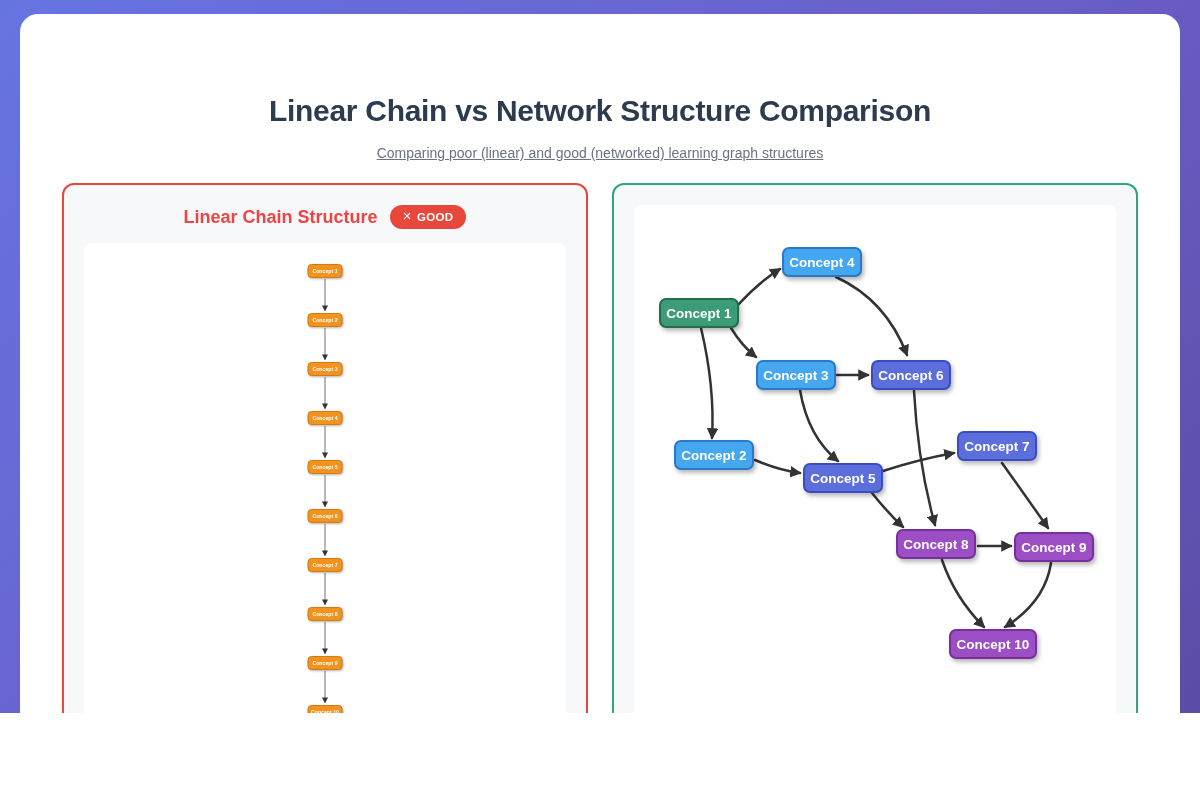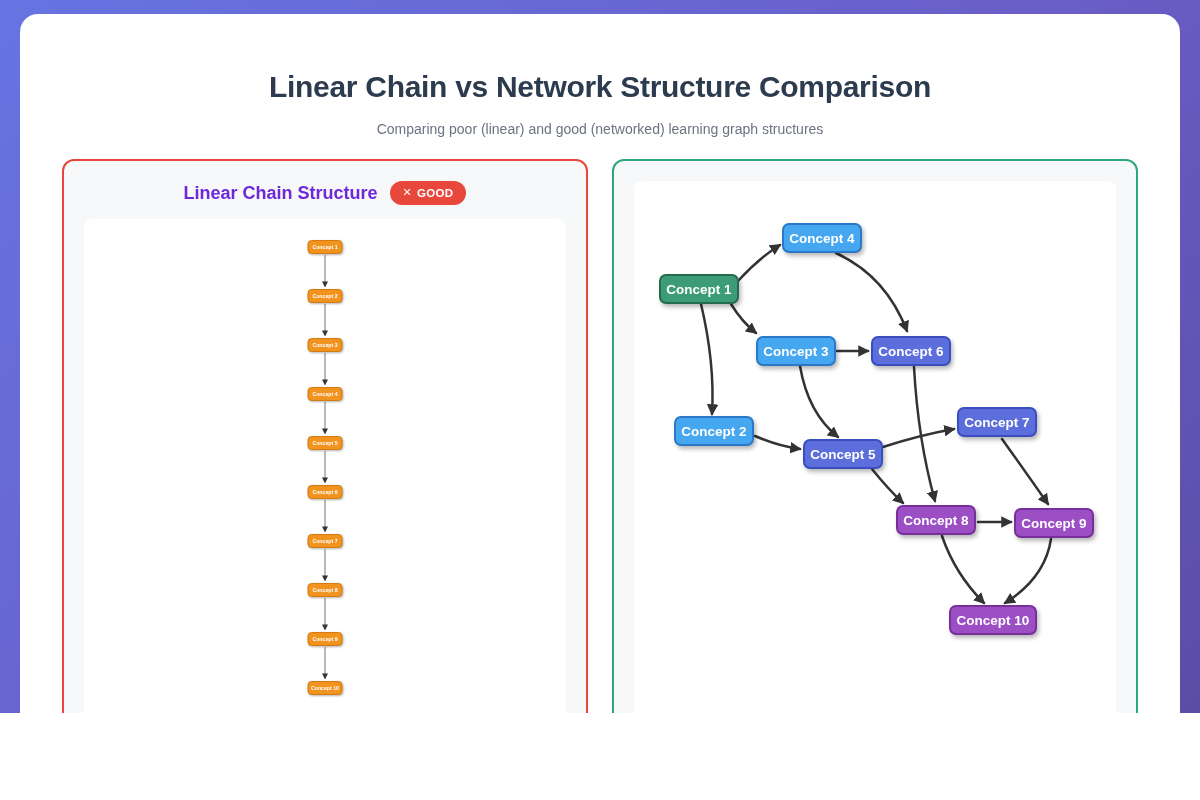--- a/index.html
+++ b/index.html
@@ -3,36 +3,36 @@
 <meta charset="utf-8">
 <style>
   html,body { margin:0; padding:0; background:#ffffff; font-family:"Liberation Sans","DejaVu Sans",sans-serif; }
   .hero {
     height:713px; overflow:hidden; box-sizing:border-box;
     padding:14px 20px 0;
     background:linear-gradient(135deg,#6674e2 0%,#6a5ec8 55%,#5b4da6 100%);
   }
   .card-main {
     background:#ffffff; border-radius:18px; height:780px; box-sizing:border-box;
-    padding-top:56px;
+    padding-top:80px;
   }
   .page-title {
     margin:0; text-align:center; font-size:30px; font-weight:700;
     color:#2d3b4e; letter-spacing:-0.3px;
   }
   .page-subtitle {
-    margin:17px 0 0; text-align:center; font-size:14px; color:#6b7280;
+    margin:17px 0 0; text-align:center; font-size:14px; color:#6b7280;text-decoration:underline;
   }
   .panels { display:flex; gap:24px; margin:22px 42px 0; }
   .panel { flex:1; border-radius:12px; background:#f7f8fa; padding:20px; box-sizing:border-box; }
   .panel-poor { border:2px solid #e8483c; }
   .panel-good { border:2px solid #2fa67e; }
   .panel-header { display:flex; justify-content:center; align-items:center; gap:12px; margin-bottom:14px; height:24px; }
   .panel-title { margin:0; font-size:18px; font-weight:700; }
-  .panel-poor .panel-title { color:#6d28d9; }
+  .panel-poor .panel-title { color:#ef4444; }
   .panel-good .panel-title { color:#2fa67e; }
   .badge {
     display:inline-flex; align-items:center; gap:5px; color:#fff;
     font-size:11.5px; font-weight:700; padding:5px 13px 6px; border-radius:999px; letter-spacing:.3px;
   }
   .badge-poor { background:#e8483c; }
   .badge-good { background:#2fa67e; }
   .badge .badge-icon { font-size:11px; font-weight:700; }
   .diagram { background:#ffffff; border-radius:8px; height:620px; overflow:hidden; }
   .diagram svg { display:block; margin:0 auto; }

